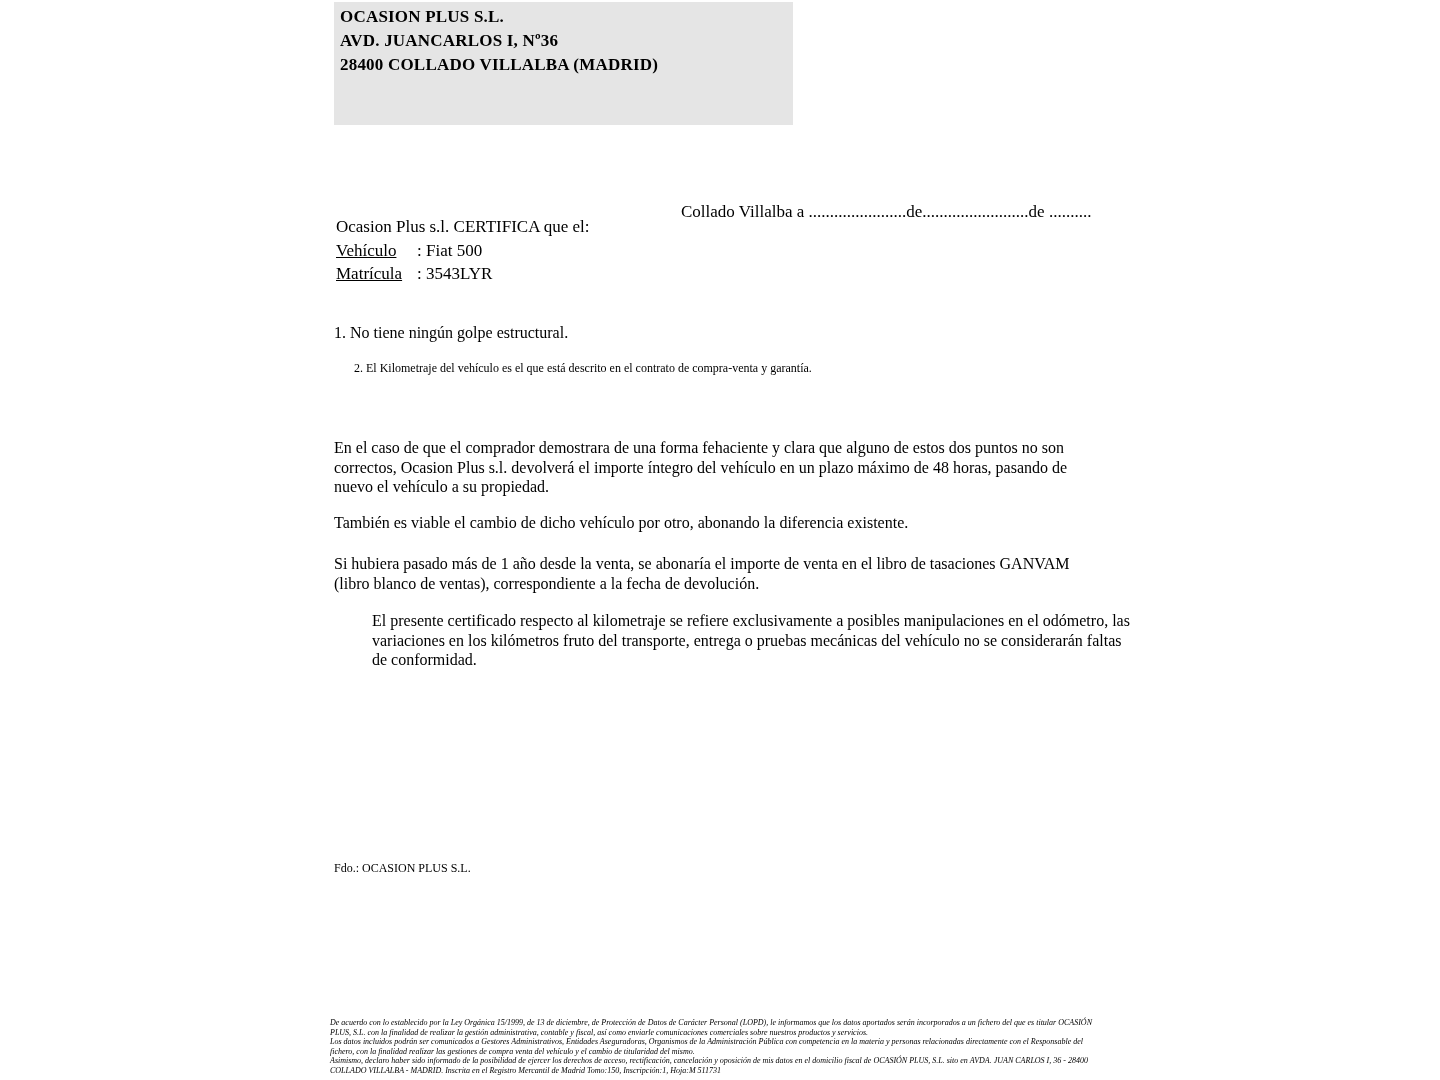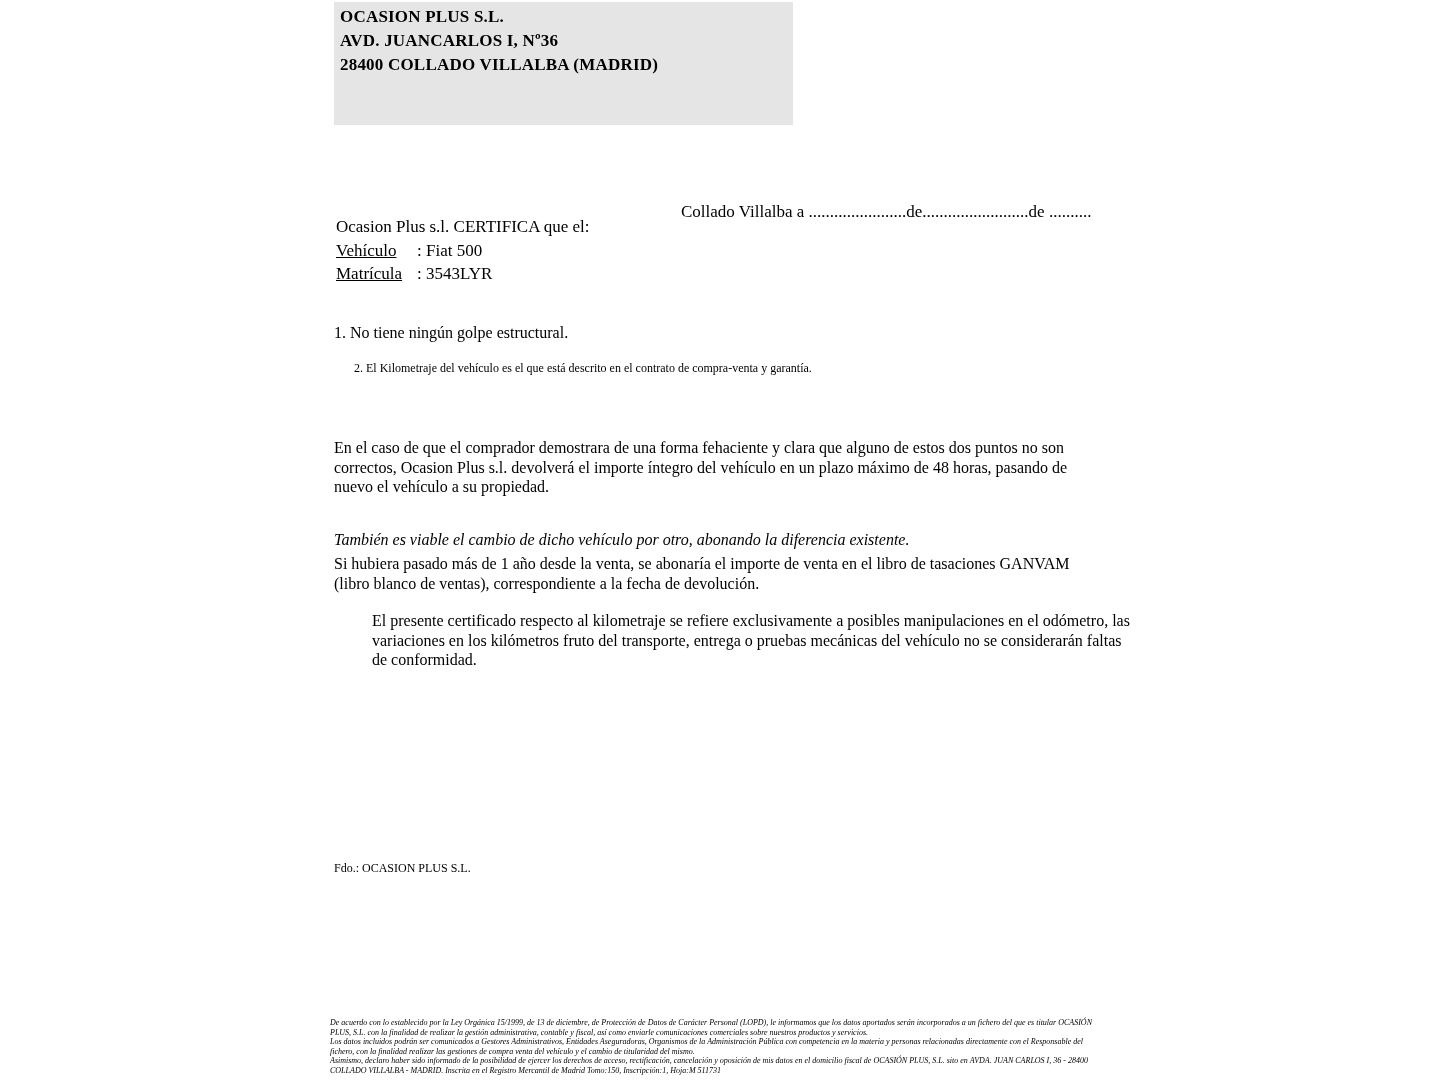--- a/index.html
+++ b/index.html
@@ -70,21 +70,21 @@
     margin-left: 20px;
   }
   .para {
     position: absolute;
     left: 334px;
     width: 762px;
     font-size: 16px;
     line-height: 19.6px;
   }
   .para-1 { top: 438px; }
-  .para-2 { top: 530px; font-style: italic; }
+  .para-2 { top: 513px; }
   .para-3 { top: 554px; }
   .para-4 { top: 611px; margin-left: 38px; }
   .signature {
     position: absolute;
     left: 334px;
     top: 861px;
     font-size: 12px;
   }
   .legal {
     position: absolute;

